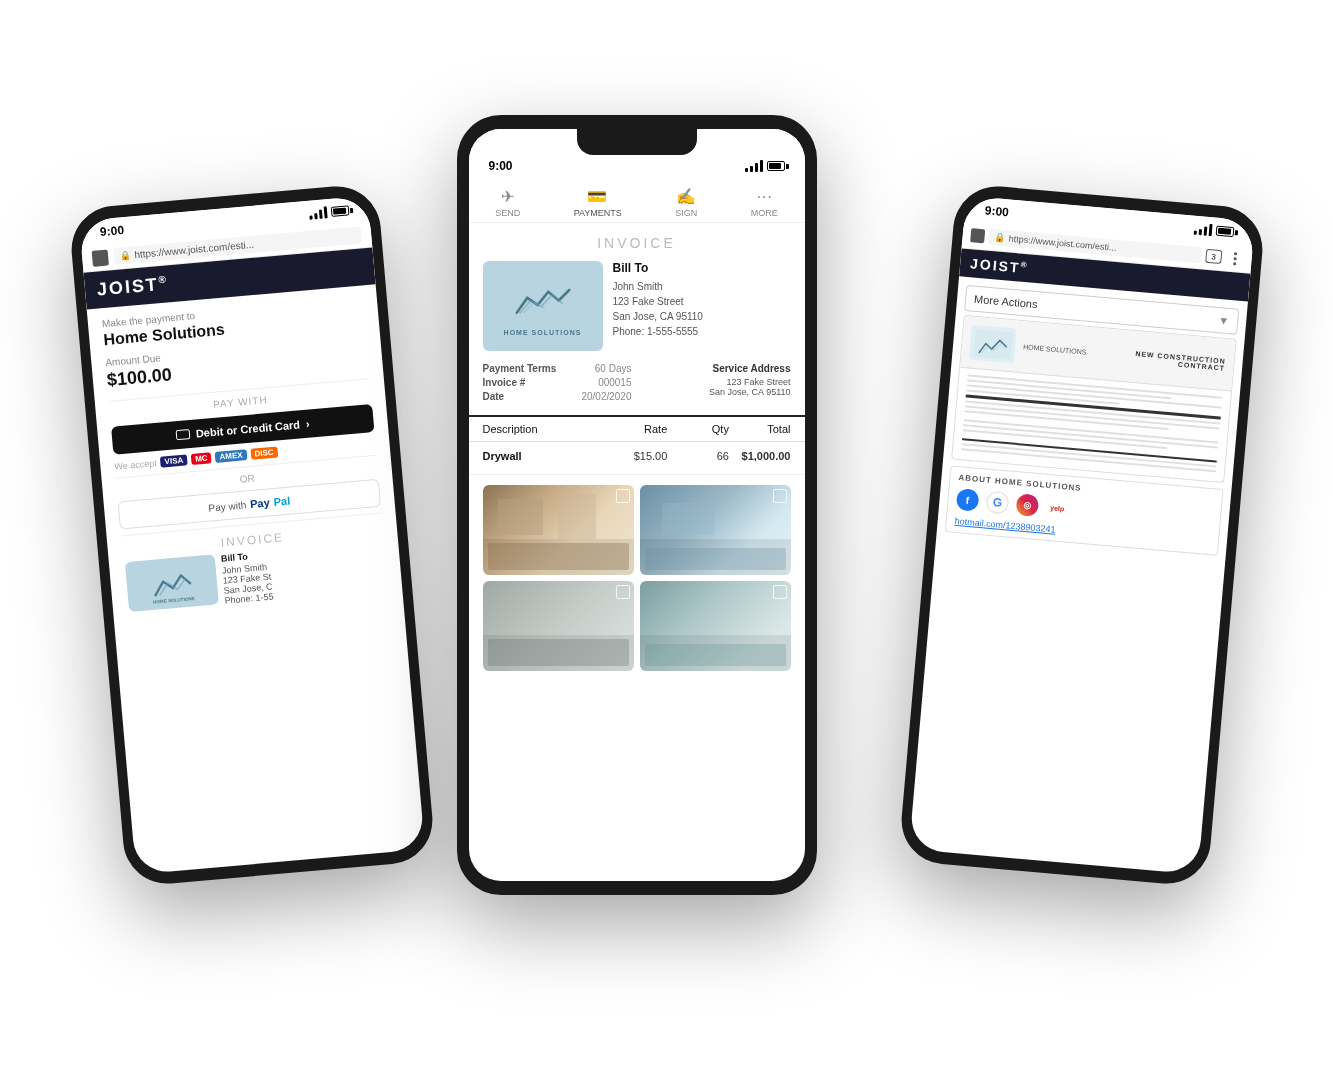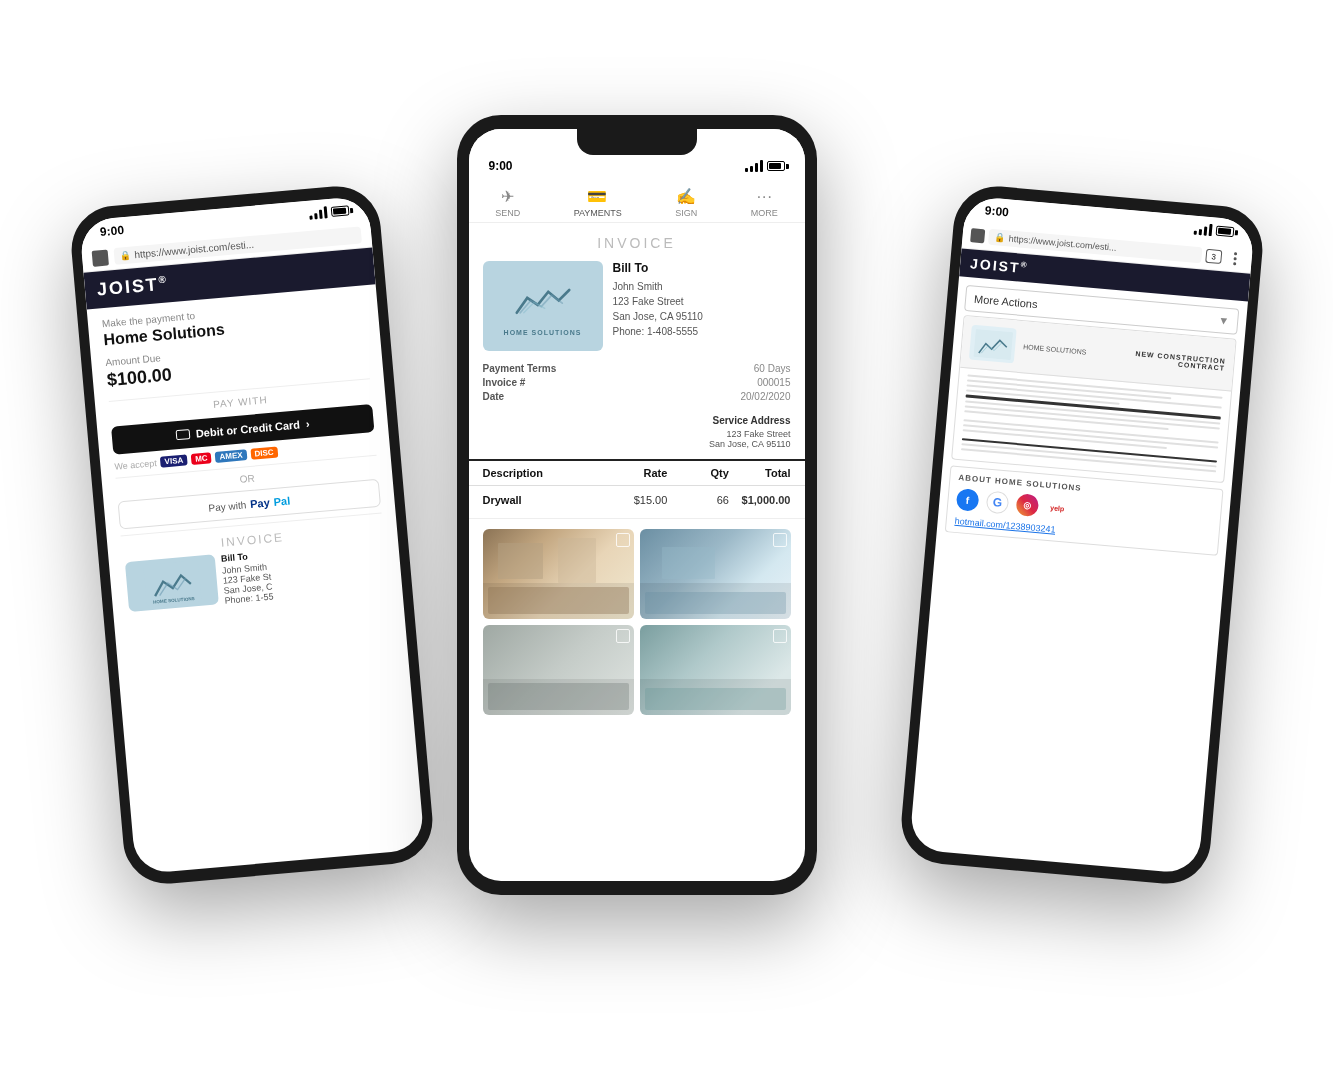--- a/index.html
+++ b/index.html
@@ -291,21 +291,21 @@
     .meta-row { display: flex; justify-content: space-between; font-size: 10px; margin-bottom: 3px; }
     .meta-label { color: #555; font-weight: 600; }
     .meta-value { color: #888; }
 
     .line-items-header {
       display: flex;
       padding: 6px 14px;
       border-top: 2px solid #222;
       border-bottom: 1px solid #ddd;
       font-size: 11px;
-      font-weight: 700;
+      font-weight: 400;
       color: #111;
     }
     .col-desc { flex: 2; }
     .col-rate, .col-qty, .col-total { flex: 1; text-align: right; }
 
     .line-item-row {
       padding: 8px 14px;
       border-bottom: 1px solid #eee;
     }
     .item-main-row { display: flex; font-size: 11px; margin-bottom: 4px; }
@@ -630,27 +630,27 @@
             <path d="M18 42 L30 30 L42 37" stroke="#7ab5c5" stroke-width="1.5" fill="none" opacity="0.4" stroke-linecap="round"></path>
           </svg>
           <span class="hs-label">HOME SOLUTIONS</span>
         </div>
         <div class="bill-to-section">
           <div class="bill-to-heading">Bill To</div>
           <div class="bill-to-text">
             <div>John Smith</div>
             <div>123 Fake Street</div>
             <div>San Jose, CA 95110</div>
-            <div>Phone: 1-408-5555</div>
+            <div>Phone: 1-555-5555</div>
           </div>
         </div>
       </div>
 
       <div class="invoice-meta">
-        <div style="display:flex;gap:10px;flex-direction:column;">
+        <div style="display:flex;gap:10px;">
           <div style="flex:1;">
             <div class="meta-row">
               <span class="meta-label">Payment Terms</span>
               <span class="meta-value">60 Days</span>
             </div>
             <div class="meta-row">
               <span class="meta-label">Invoice #</span>
               <span class="meta-value">000015</span>
             </div>
             <div class="meta-row">

